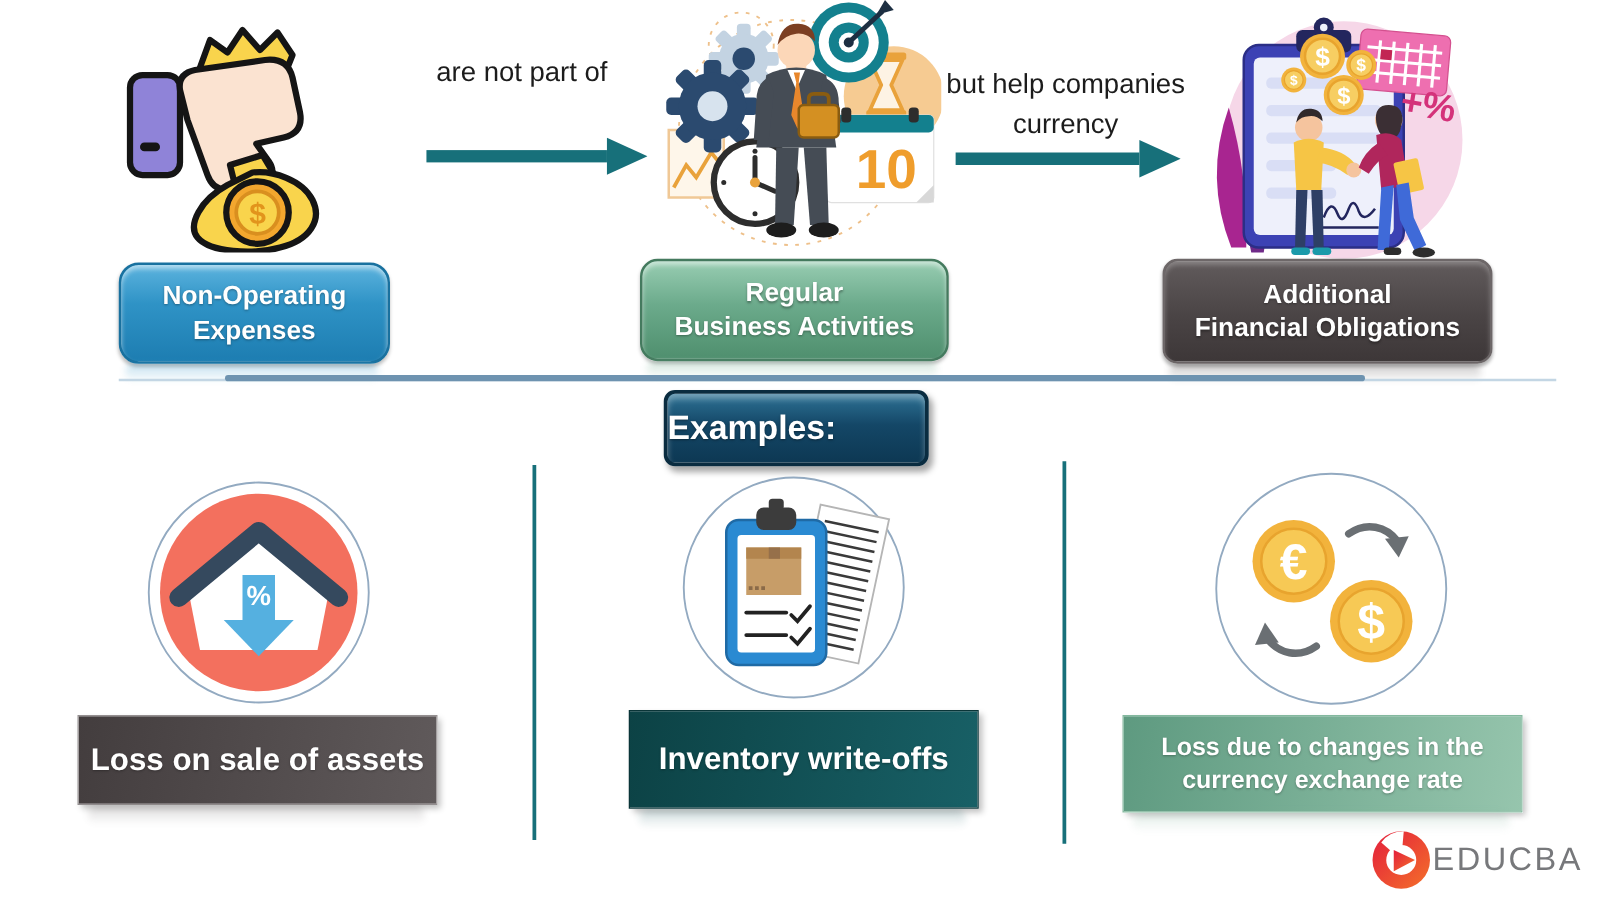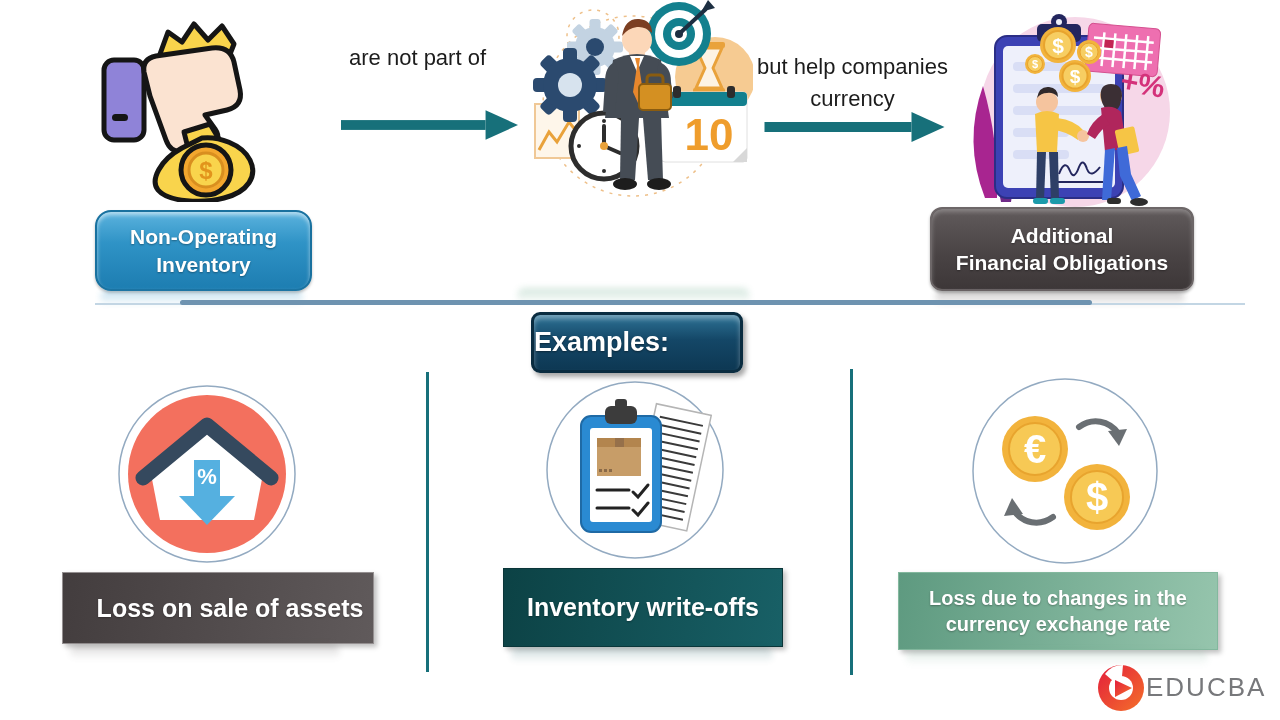--- a/index.html
+++ b/index.html
@@ -53,21 +53,21 @@
   }
   
   .exbox{
     position:absolute;display:flex;flex-direction:column;align-items:center;justify-content:center;
     color:#fff;font-weight:bold;text-align:center;text-shadow:0 1px 2px rgba(0,0,0,.3);
   }
   .exbox span{display:block;}
   .exbox1{
     left:62px;top:572px;width:286px;height:70px;font-size:25px;
     background:linear-gradient(100deg,#433d3e 0%,#605a5b 100%);
-    border:1px solid #948f90;box-shadow:3px 3px 5px rgba(0,0,0,.25);padding-left:24px;
+    border:1px solid #948f90;box-shadow:3px 3px 5px rgba(0,0,0,.25);
   }
   .exbox2{
     left:503px;top:568px;width:278px;height:77px;font-size:25px;
     background:linear-gradient(100deg,#0c4245 0%,#186066 100%);
     border:1px solid #0a3538;box-shadow:3px 3px 5px rgba(0,0,0,.25);
   }
   .exbox3{
     left:898px;top:572px;width:318px;height:76px;font-size:20px;line-height:1.3;
     background:linear-gradient(100deg,#5e9a80 0%,#96c5ad 100%);
     border:1px solid #83b89e;box-shadow:3px 3px 5px rgba(0,0,0,.25);
@@ -256,21 +256,25 @@
       <rect x="162" y="126" width="20" height="26" rx="2" fill="#f6c545" transform="rotate(-12 172 139)"></rect>
       <path d="M150 148 l10 -2 -4 52 h-9 z" fill="#3f6ad8"></path>
       <path d="M162 146 l10 -2 4 28 10 22 -9 5 -12 -25 z" fill="#3f6ad8"></path>
       <rect x="152" y="196" width="14" height="6" rx="3" fill="#2d2d2d"></rect>
       <ellipse cx="184" cy="200" rx="9" ry="4" fill="#2d2d2d"></ellipse>
     </g>
   </svg>
 
   <div class="flow-btn btn-blue">
     <span>Non-Operating</span>
-    <span>Inventory</span>
+    <span>Expenses</span>
+  </div>
+  <div class="flow-btn btn-green">
+    <span>Regular</span>
+    <span>Business Activities</span>
   </div>
   <div class="flow-btn btn-dark">
     <span>Additional</span>
     <span>Financial Obligations</span>
   </div>
   <div class="reflection refl-blue"></div>
   <div class="reflection refl-green"></div>
   <div class="reflection refl-dark"></div>
 
   <div class="hline-light"></div>

